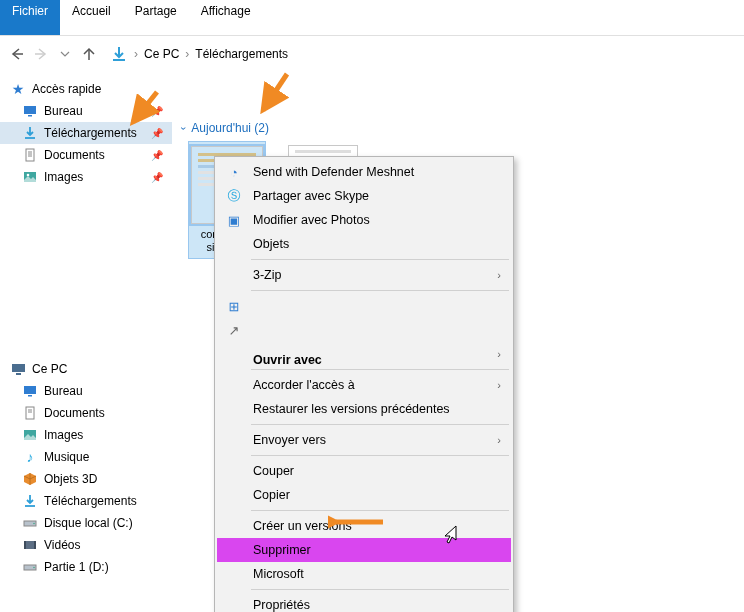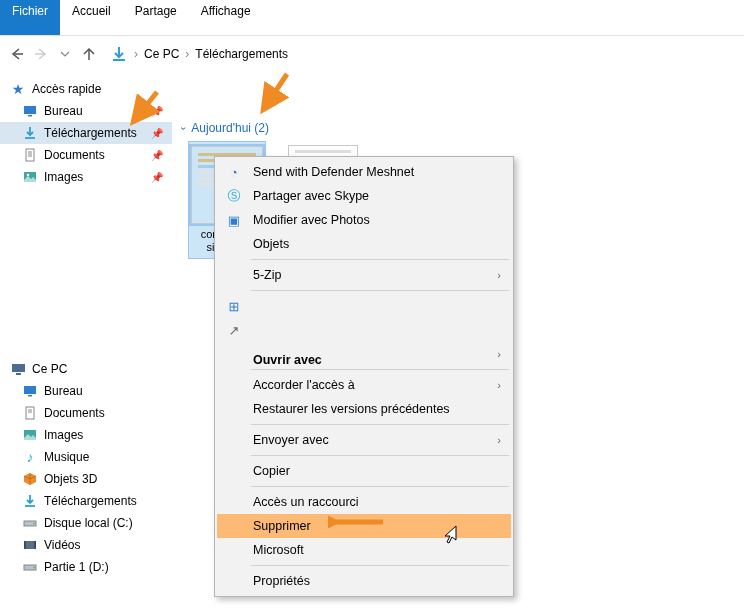--- a/index.html
+++ b/index.html
@@ -43,21 +43,21 @@
 .thumb-lines div { height:3px; background:#d4c18a; margin-bottom:3px; }
 .thumb-lines div:nth-child(2){width:60%;}
 .thumb-lines div:nth-child(3){ background:#a8cbe8; width:80%;}
 .thumb-lines div:nth-child(4){ background:#e2e2e2; width:70%;}
 .thumb-lines div:nth-child(5){ background:#e2e2e2; width:85%;}
 .thumb-lines div:nth-child(6){ background:#e2e2e2; width:50%;}
 
 
 .ctx { position: absolute; left: 214px; top: 156px; width: 300px; background: #f2f2f2; border: 1px solid #b6b6b6; box-shadow: 3px 3px 6px rgba(0,0,0,.25); padding: 3px 2px; font-size: 12.5px; z-index: 50;}
 .ctx-item { display: flex; align-items: center; height: 24px; padding: 0 10px 0 8px; gap: 10px; cursor: default; }
-.ctx-item:hover, .ctx-item.hover { background: #fdba74; }
+.ctx-item:hover, .ctx-item.hover { background: #d946ef; }
 .ctx-item .ctx-icon { width: 18px; text-align:center; font-size:13px; }
 .ctx-item .ctx-label { flex: 1; }
 .ctx-item .sub { color: #666; font-size: 11px; }
 .ctx-item.bold .ctx-label { font-weight: 600; margin-top: 11px; }
 .ctx-sep { height: 1px; background: #d0d0d0; margin: 3px 2px 3px 34px; }
 
 
 .arrow-ann { position: absolute; z-index: 100; pointer-events:none;}
 .arrow-ann svg { display:block; }
 
@@ -304,21 +304,21 @@
     <span class="ctx-icon c-blue">▣</span>
     <span class="ctx-label">Modifier avec Photos</span>
   </div>
   <div class="ctx-item">
     <span class="ctx-icon"></span>
     <span class="ctx-label">Objets</span>
   </div>
   <div class="ctx-sep"></div>
   <div class="ctx-item">
     <span class="ctx-icon"></span>
-    <span class="ctx-label">5-Zip</span>
+    <span class="ctx-label">3-Zip</span>
     <span class="sub">›</span>
   </div>
   <div class="ctx-sep"></div>
   <div class="ctx-item">
     <span class="ctx-icon c-blue">⊞</span>
   </div>
   <div class="ctx-item">
     <span class="ctx-icon c-gray">↗</span>
   </div>
   <div class="ctx-item bold">
@@ -332,32 +332,36 @@
     <span class="ctx-label">Accorder l'accès à</span>
     <span class="sub">›</span>
   </div>
   <div class="ctx-item">
     <span class="ctx-icon"></span>
     <span class="ctx-label">Restaurer les versions précédentes</span>
   </div>
   <div class="ctx-sep"></div>
   <div class="ctx-item">
     <span class="ctx-icon"></span>
-    <span class="ctx-label">Envoyer avec</span>
+    <span class="ctx-label">Envoyer vers</span>
     <span class="sub">›</span>
   </div>
   <div class="ctx-sep"></div>
   <div class="ctx-item">
     <span class="ctx-icon"></span>
+    <span class="ctx-label">Couper</span>
+  </div>
+  <div class="ctx-item">
+    <span class="ctx-icon"></span>
     <span class="ctx-label">Copier</span>
   </div>
   <div class="ctx-sep"></div>
   <div class="ctx-item">
     <span class="ctx-icon"></span>
-    <span class="ctx-label">Accès un raccourci</span>
+    <span class="ctx-label">Créer un versions</span>
   </div>
   <div class="ctx-item hover">
     <span class="ctx-icon"></span>
     <span class="ctx-label">Supprimer</span>
   </div>
   <div class="ctx-item">
     <span class="ctx-icon"></span>
     <span class="ctx-label">Microsoft</span>
   </div>
   <div class="ctx-sep"></div>

